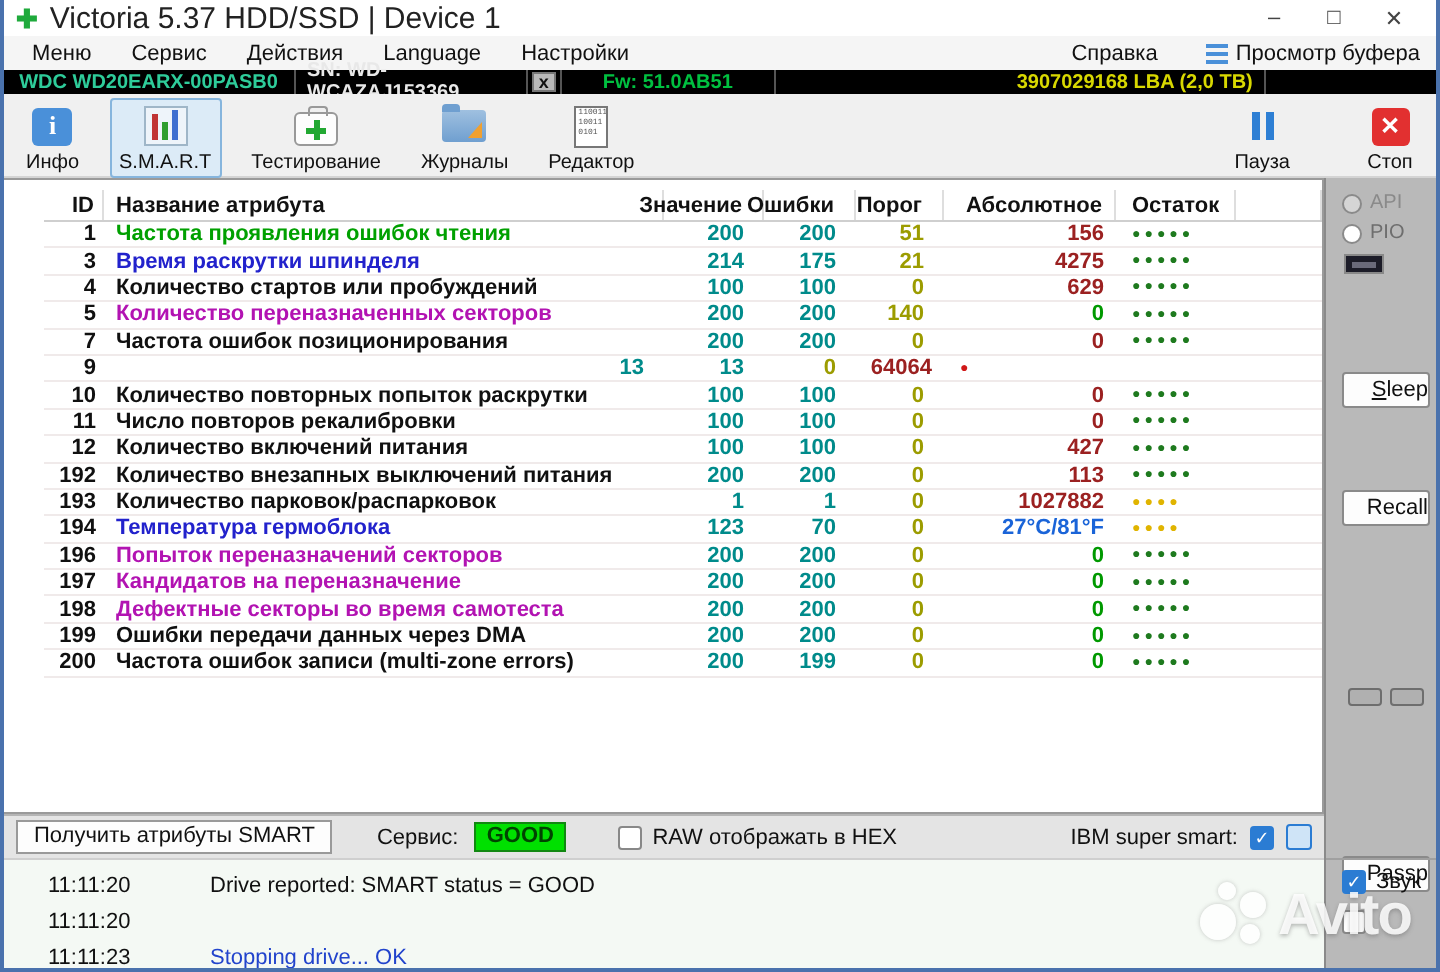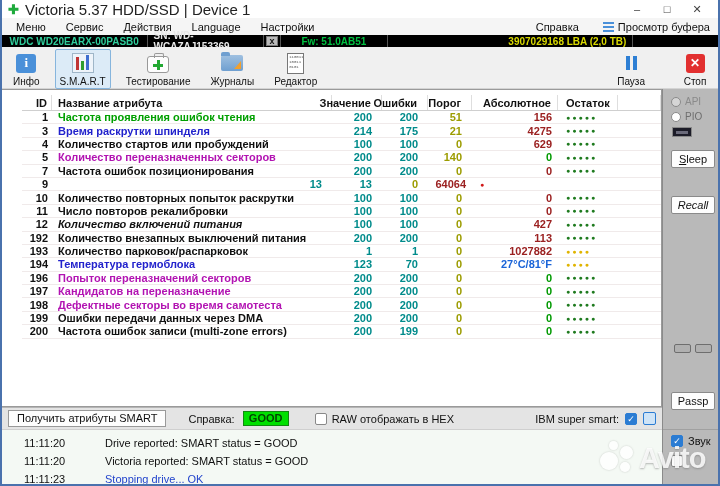--- a/index.html
+++ b/index.html
@@ -77,21 +77,21 @@
   .c-abs { text-align:right; padding-right:6px; }
   .c-dots { padding-left:8px; font-size:7px; letter-spacing:2px; white-space:nowrap; }
 
   
   .rail { flex:1; background:#b9b9b9; border-left:1px solid #8a8a8a; position:relative; }
   .radio-row { position:absolute; left:8px; display:flex; align-items:center; gap:4px; font-size:10px; }
   .radio { width:10px; height:10px; border-radius:50%; border:1px solid #8a8a8a; background:#fff; }
   .radio.dim { background:#d5d5d5; }
   .led { position:absolute; left:9px; top:38px; width:20px; height:10px; background:#1c1c28; border:1px solid #888; }
   .led i { display:block; margin:3px auto 0; width:12px; height:3px; background:#6a6a7a; }
-  .rail-btn { position:absolute; left:8px; width:44px; height:18px; background:#fdfdfd; border:1px solid #8a8a8a; border-radius:2px; text-align:center; line-height:16px; color:#111; }
+  .rail-btn { position:absolute; left:8px; width:44px; height:18px; background:#fdfdfd; border:1px solid #8a8a8a; border-radius:2px; text-align:right; line-height:16px; color:#111;margin-top:36px; }
   .rail-btn.u::first-letter { text-decoration:underline; }
   .small-btn { position:absolute; width:17px; height:9px; background:#b0b0b0; border:1px solid #6e6e6e; border-radius:2px; }
   .rail-groove { position:absolute; left:0; right:0; top:340px; border-top:1px solid #a0a0a0; }
 
   
   .statusbar { height:22px; background:#e4e4e4; border-top:1px solid #b5b5b5; display:flex; align-items:center; padding:0 6px; flex:0 0 auto; }
   .get-smart { height:17px; background:#fdfdfd; border:1px solid #999; padding:0 8px; line-height:15px; color:#111; }
   .status-label { margin-left:22px; color:#111; }
   .good-badge { margin-left:8px; width:46px; height:15px; background:#00e000; border:1px solid #118811; color:#004400; font-weight:bold; text-align:center; line-height:13px; }
   .chk { width:12px; height:12px; border:1px solid #888; background:#fff; border-radius:2px; }
@@ -299,21 +299,21 @@
               <div class="c-name" style="color: rgb(16, 16, 16);">Число повторов рекалибровки</div>
               <div class="c-num" style="color: rgb(0, 139, 139);">100</div>
               <div class="c-num" style="color: rgb(0, 139, 139);">100</div>
               <div class="c-num" style="color: rgb(156, 156, 0);">0</div>
               <div class="c-abs" style="color: rgb(155, 33, 33);">0</div>
               <div class="c-dots" style="color: rgb(30, 122, 30);">●●●●●</div>
               <div></div>
             </div>
             <div class="t-row">
               <div class="c-id" style="color: rgb(16, 16, 16);">12</div>
-              <div class="c-name" style="color: rgb(16, 16, 16); font-style: italic;">Количество включений питания</div>
+              <div class="c-name" style="color: rgb(16, 16, 16);">Количество включений питания</div>
               <div class="c-num" style="color: rgb(0, 139, 139);">100</div>
               <div class="c-num" style="color: rgb(0, 139, 139);">100</div>
               <div class="c-num" style="color: rgb(156, 156, 0);">0</div>
               <div class="c-abs" style="color: rgb(155, 33, 33);">427</div>
               <div class="c-dots" style="color: rgb(30, 122, 30);">●●●●●</div>
               <div></div>
             </div>
             <div class="t-row">
               <div class="c-id" style="color: rgb(16, 16, 16);">192</div>
               <div class="c-name" style="color: rgb(16, 16, 16);">Количество внезапных выключений питания</div>
@@ -392,42 +392,41 @@
               <div class="c-num" style="color: rgb(156, 156, 0);">0</div>
               <div class="c-abs" style="color: rgb(0, 153, 0);">0</div>
               <div class="c-dots" style="color: rgb(30, 122, 30);">●●●●●</div>
               <div></div>
             </div>
           </div>
       </div>
 
       <div class="statusbar">
         <span class="get-smart">Получить атрибуты SMART</span>
-        <span class="status-label">Справка:</span>
+        <span class="status-label">Сервис:</span>
         <span class="good-badge">GOOD</span>
         <span class="raw-wrap">
           <span class="chk"></span>
           <span>RAW отображать в HEX</span>
         </span>
         <span class="ibm-wrap">
           <span>IBM super smart:</span>
           <span class="chk checked">✓</span>
           <span class="blue-sq"></span>
         </span>
       </div>
 
       <div class="log">
         <div>
             <div class="log-row">
               <span class="log-time">11:11:20</span>
               <span style="color: rgb(16, 16, 16);">Drive reported: SMART status = GOOD</span>
             </div>
             <div class="log-row">
               <span class="log-time">11:11:20</span>
-              <span style="color: rgb(16, 16, 16);">Victoria reported: SMART status = GOOD</span>
             </div>
             <div class="log-row">
               <span class="log-time">11:11:23</span>
               <span style="color: rgb(34, 68, 204);">Stopping drive... OK</span>
             </div>
           </div>
       </div>
     </div>
 
     <div class="rail">
@@ -436,21 +435,21 @@
         <span>API</span>
       </span>
       <span class="radio-row" style="top:22px;color:#6e6e6e;">
         <span class="radio"></span>
         <span>PIO</span>
       </span>
       <span class="led">
           <i></i>
         </span>
       <span class="rail-btn u" style="top:61px;">Sleep</span>
-      <span class="rail-btn" style="top:107px;font-style:italic;">Recall</span>
+      <span class="rail-btn" style="top:120px;">Recall</span>
       <span class="small-btn" style="left:11px; top:255px;"></span>
       <span class="small-btn" style="left:32px; top:255px;"></span>
       <span class="rail-btn" style="top:303px;">Passp</span>
       <span class="rail-groove"></span>
       <div class="log-rail-items" style="top:346px;">
         <div class="snd-row">
           <span class="chk checked">✓</span>
           <span>Звук</span>
         </div>
         <div class="snd-row">

